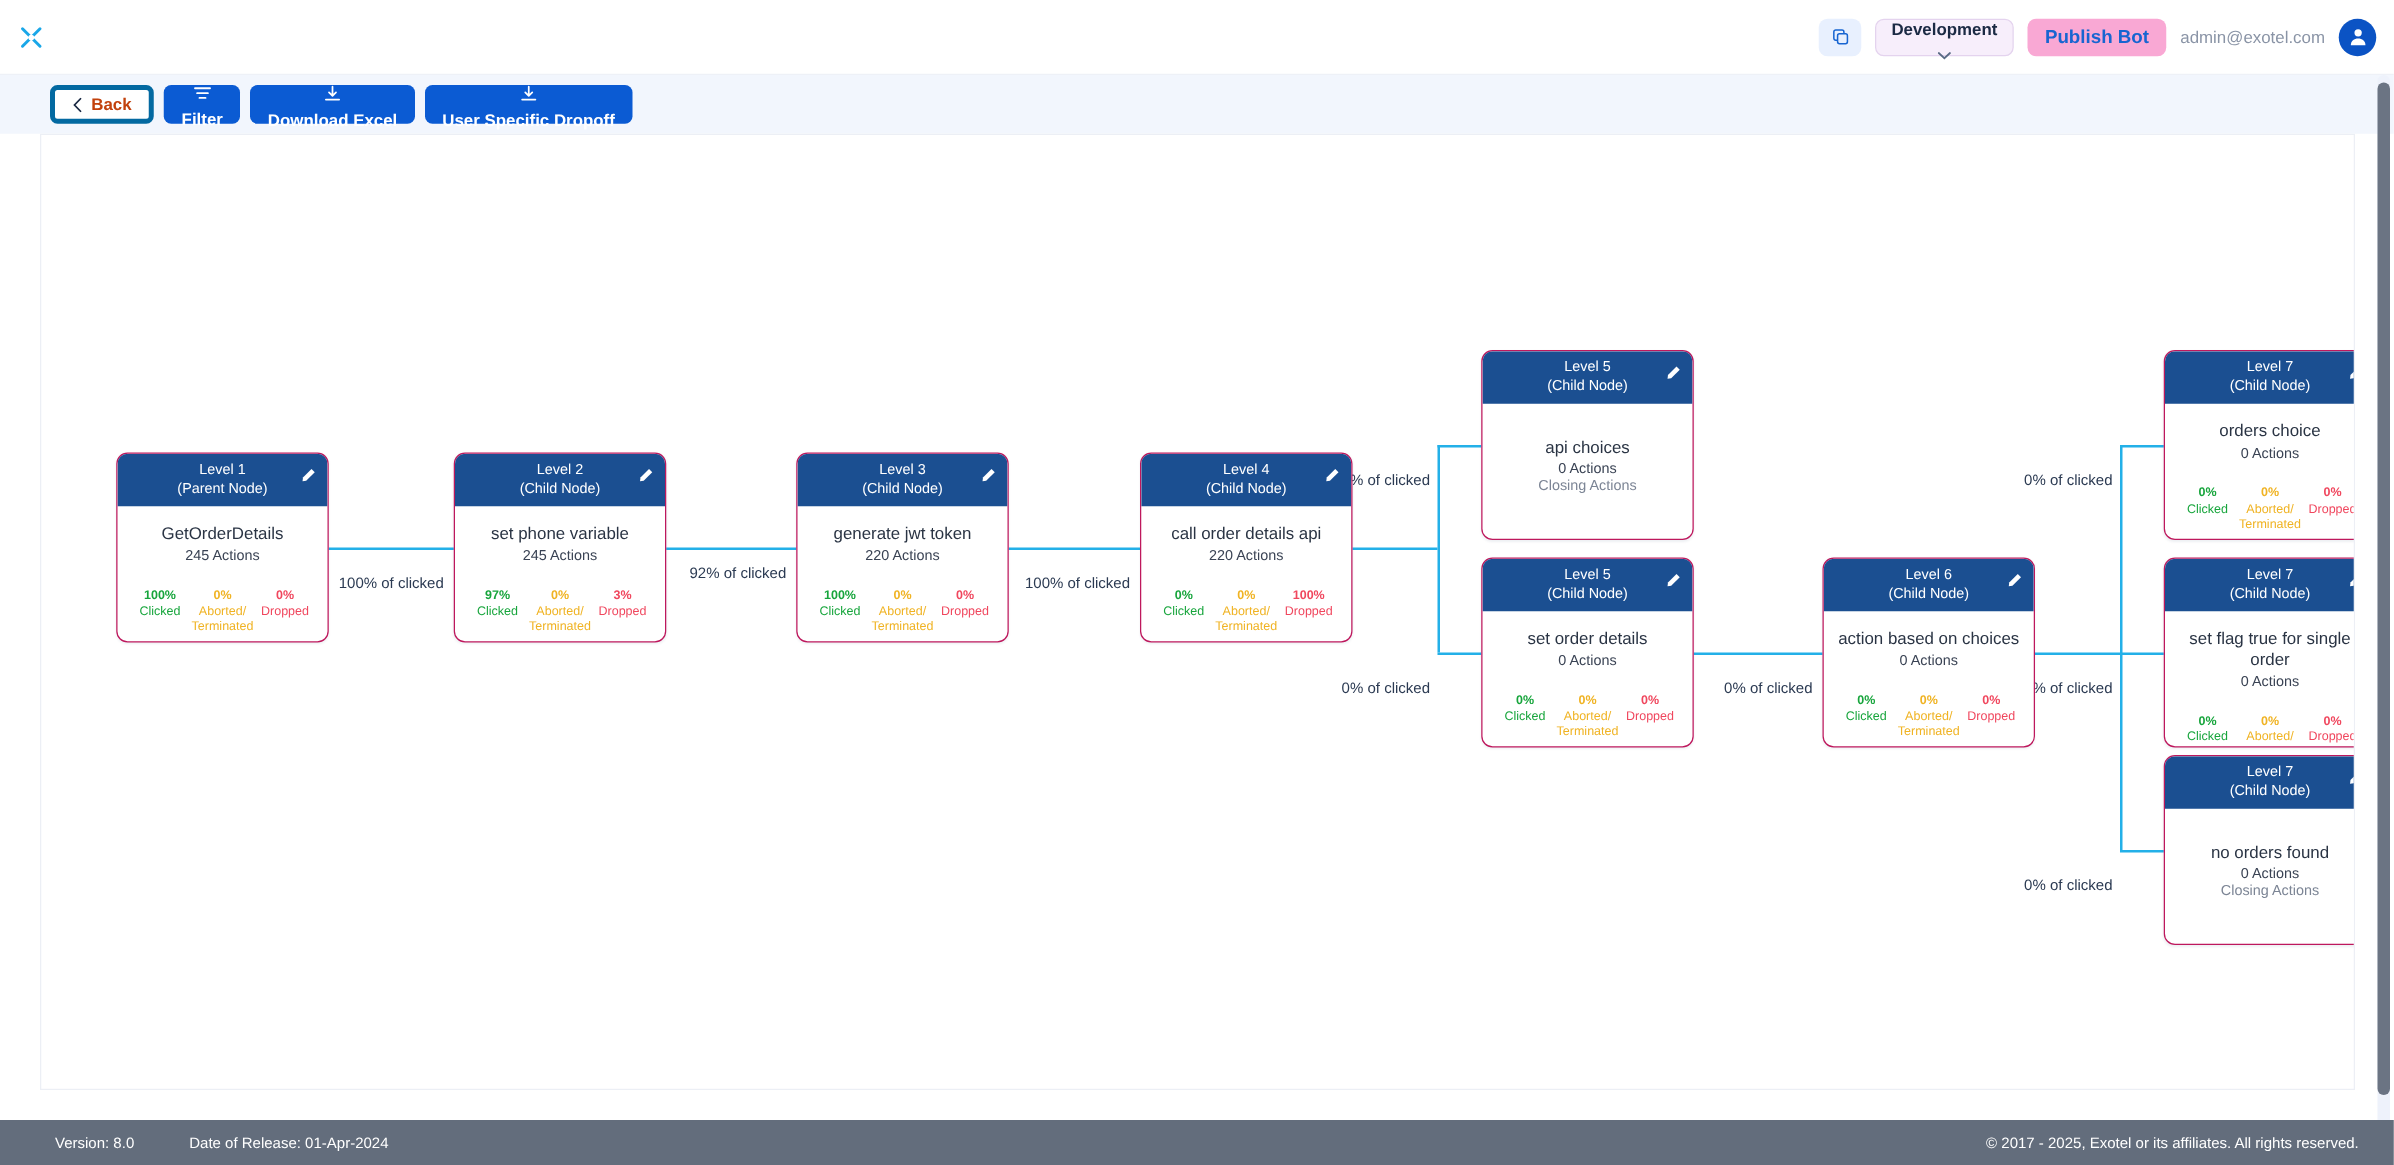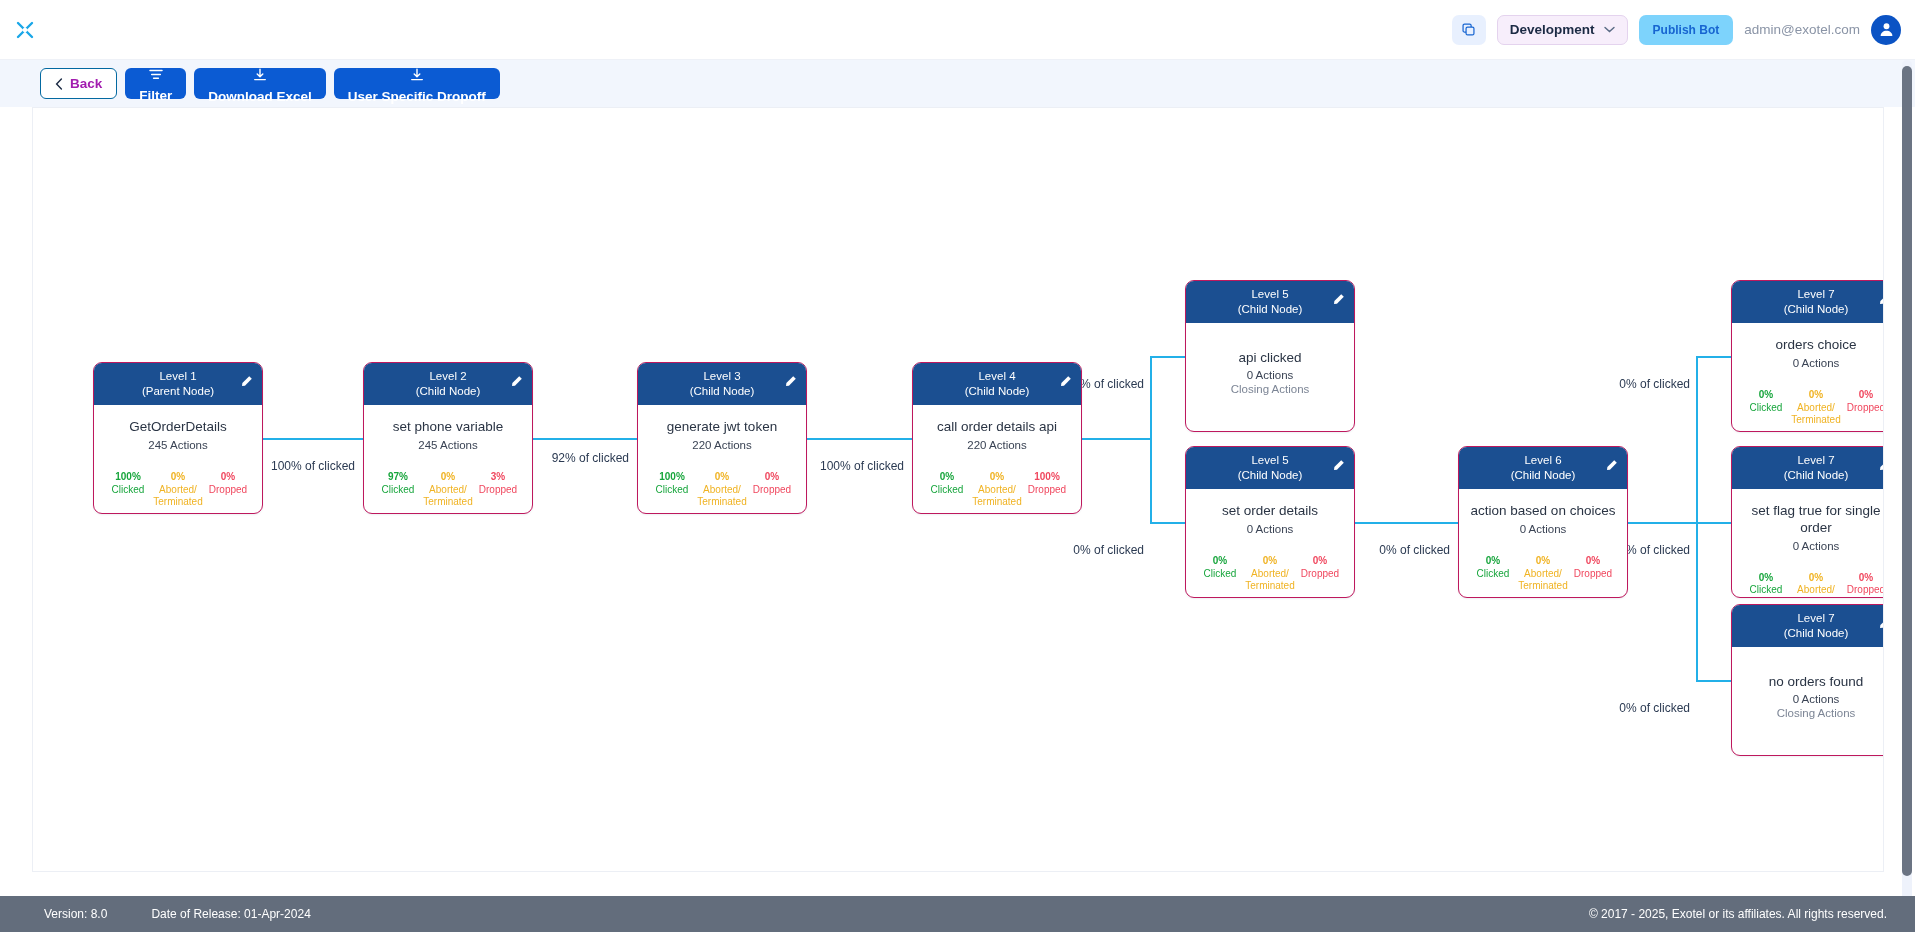--- a/index.html
+++ b/index.html
@@ -31,29 +31,29 @@
   .icon-btn-copy {
     width: 34px; height: 30px; border-radius: 7px;
     background: #e8f0fe; display: flex;
     align-items: center; justify-content: center;
   }
   .env-chip {
     height: 30px; border-radius: 7px;
     background: #f7eefb; border: 1px solid #e4d3ee;
     display: flex; align-items: center; gap: 9px;
     padding: 0 12px;
-    font-size: 13.5px; font-weight: 700; color: #1b2a44;
+    font-size: 13.5px; font-weight: 700; color: #1b2a44; flex-direction: column;
   }
   .chev { font-size: 10px; color: #5a6b85; }
   .publish-btn {
     height: 30px; border-radius: 7px;
-    background: #7dd3fc; border: none;
+    background: #f9a8d4; border: none;
     padding: 0 14px;
     font-family: inherit;
-    font-size: 12px; font-weight: 700; color: #1765d1;
+    font-size: 15px; font-weight: 700; color: #1765d1;
     cursor: pointer;
   }
   .user-email { font-size: 13.5px; color: #8a94a6; }
   .avatar {
     width: 30px; height: 30px; border-radius: 50%;
     background: #0b53c4;
     display: flex; align-items: center; justify-content: center;
   }
 
   
@@ -67,22 +67,22 @@
   .tb-btn {
     height: 31px; border-radius: 6px;
     display: flex; align-items: center; gap: 7px;
     padding: 0 14px;
     font-family: inherit;
     font-size: 13.5px; font-weight: 700;
     cursor: pointer; white-space: nowrap;
     border: none;
   }
   .tb-btn.outline {
-    background: #ffffff; color: #a21caf;
-    border: 1px solid #0369a1;
+    background: #ffffff; color: #c2410c;
+    border: 4px solid #0369a1;
   }
   .tb-btn.solid { background: #0b5bd3; color: #ffffff; flex-direction: column; }
   .tb-ico { display: flex; align-items: center; }
 
   
   .canvas-wrap {
     position: absolute; top: 107px; left: 32px;
     width: 1852px; height: 765px;
     background: #ffffff;
     border: 1px solid #eceff5;
@@ -412,21 +412,21 @@
       </div>
       <div class="node" style="left: 1152px; top: 172px; width: 170px; height: 152px;">
         <div class="node-head">
           <div class="lvl">Level 5</div>
           <div class="kind">(Child Node)</div>
           <span class="pencil"><svg width="12" height="12" viewBox="0 0 14 14" fill="none" aria-hidden="true">
               <path d="M9.6 1.4 12.6 4.4 4.6 12.4 1.2 12.8 1.6 9.4z" fill="#ffffff"></path>
             </svg></span>
         </div>
         <div class="node-body" style="justify-content:center;padding-top:0;">
-          <div class="node-title">api clicked</div>
+          <div class="node-title">api choices</div>
           <div class="node-actions">0 Actions</div>
           <div class="node-closing">Closing Actions</div>
         </div>
       </div>
       <div class="node" style="left: 1152px; top: 338px; width: 170px; height: 152px;">
         <div class="node-head">
           <div class="lvl">Level 5</div>
           <div class="kind">(Child Node)</div>
           <span class="pencil"><svg width="12" height="12" viewBox="0 0 14 14" fill="none" aria-hidden="true">
               <path d="M9.6 1.4 12.6 4.4 4.6 12.4 1.2 12.8 1.6 9.4z" fill="#ffffff"></path>

